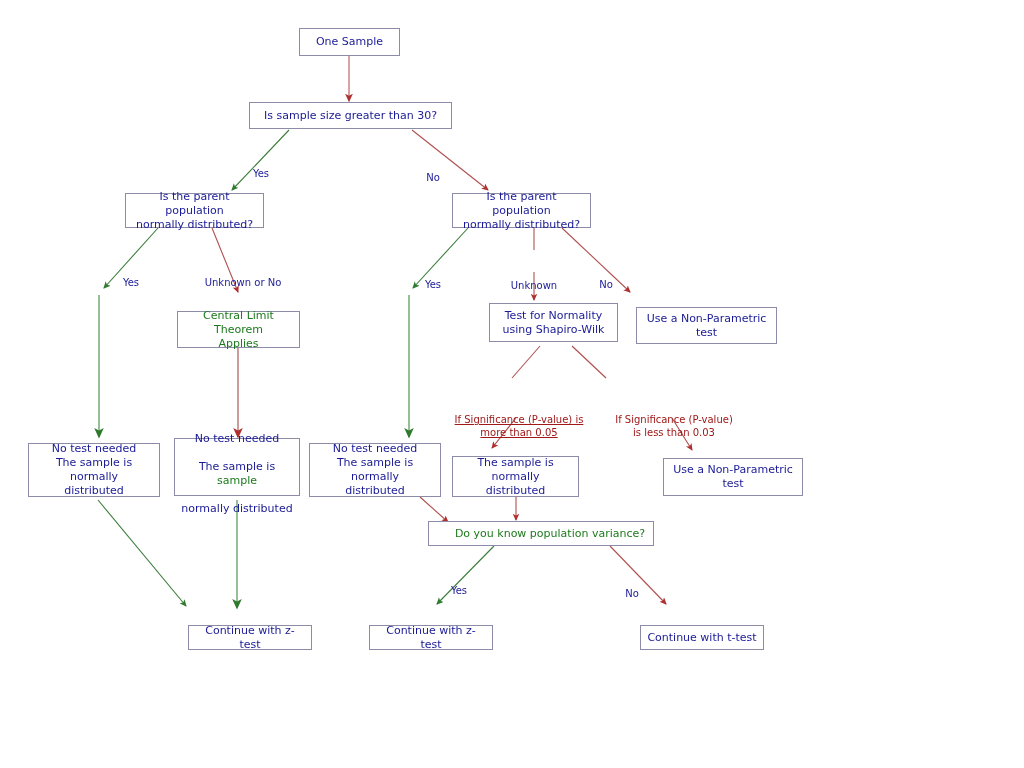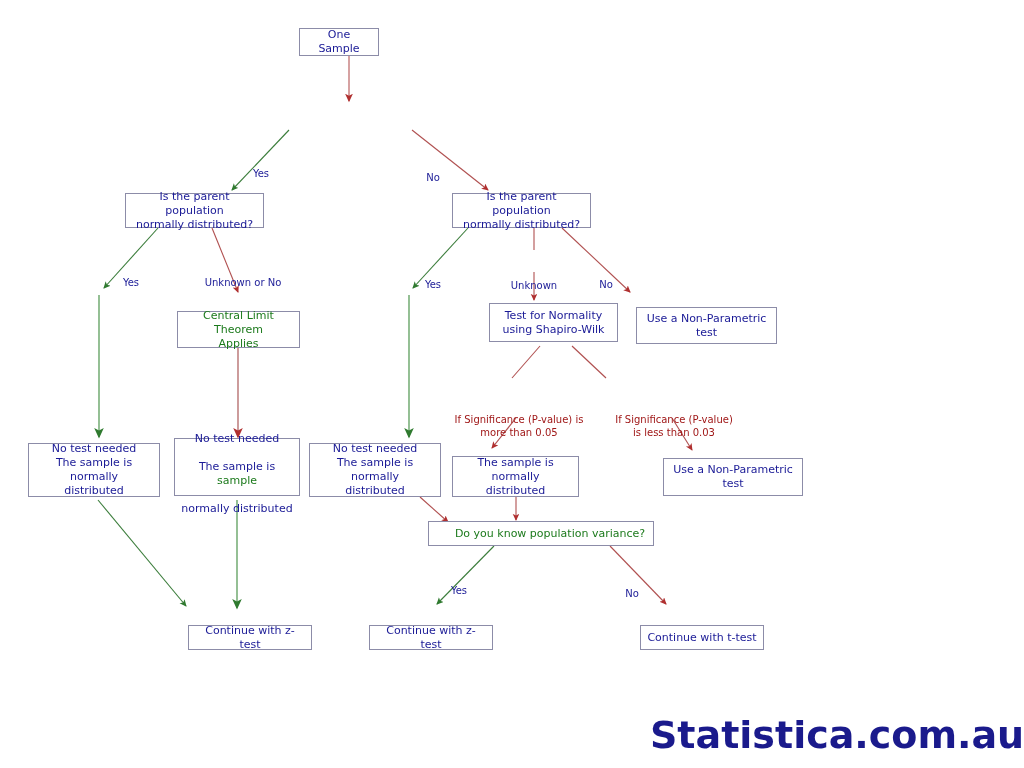--- a/index.html
+++ b/index.html
@@ -125,22 +125,23 @@
 
     <line x1="494" y1="546" x2="437" y2="604" stroke="#3b7d3b" stroke-width="1.1" marker-end="url(#arrYes)"></line>
 
     <line x1="610" y1="546" x2="666" y2="604" stroke="#b05050" stroke-width="1.1" marker-end="url(#arrNo)"></line>
 
     <line x1="98" y1="500" x2="186" y2="606" stroke="#3b7d3b" stroke-width="1.1" marker-end="url(#arrYes)"></line>
 
     <line x1="237" y1="500" x2="237" y2="608" stroke="#7ab07a" stroke-width="1.6" marker-end="url(#arrYes)"></line>
   </svg>
 
-  <div class="node" style="left:299px; top:28px; width:80px; height:28px;text-align:center;">One Sample</div>
-
+  <div class="node" style="left:299px; top:28px; width:101px; height:28px;text-align:center;">One Sample</div>
+
+  <div class="node" style="left:249px; top:102px; width:203px; height:27px;">Is sample size greater than 30?</div>
 
   <div class="node" style="left:125px; top:193px; width:139px; height:35px;">Is the parent population
 normally distributed?</div>
 
   <div class="node" style="left:452px; top:193px; width:139px; height:35px;">Is the parent population
 normally distributed?</div>
 
   <div class="node" style="left:489px; top:303px; width:129px; height:39px;">Test for Normality
 using Shapiro-Wilk</div>
 
@@ -187,25 +188,24 @@
   <div class="edge-label" style="left:131px; top:253px;">Yes</div>
 
   <div class="edge-label" style="left:243px; top:253px;text-align:right;">Unknown or No</div>
 
   <div class="edge-label" style="left:433px; top:255px;">Yes</div>
 
   <div class="edge-label" style="left:534px; top:256px;">Unknown</div>
 
   <div class="edge-label" style="left:606px; top:255px;">No</div>
 
-  <div class="edge-label sig" style="left:519px; top:390px; width:190px; margin-left:-95px; transform:none;">If Significance (P-value) is
+  <div class="edge-label sig" style="left:519px; top:390px; width:190px; margin-left:-95px; transform:none;text-decoration:underline;">If Significance (P-value) is
 more than 0.05</div>
 
   <div class="edge-label sig" style="left:674px; top:390px; width:190px; margin-left:-95px; transform:none;">If Significance (P-value)
 is less than 0.03</div>
 
   <div class="edge-label" style="left:459px; top:561px;">Yes</div>
 
   <div class="edge-label" style="left:632px; top:564px;">No</div>
 
-  <div class="brand" style="left:650px; top:713px;">Statistica.com.au</div>
 
 </div>
 
 </body></html>

